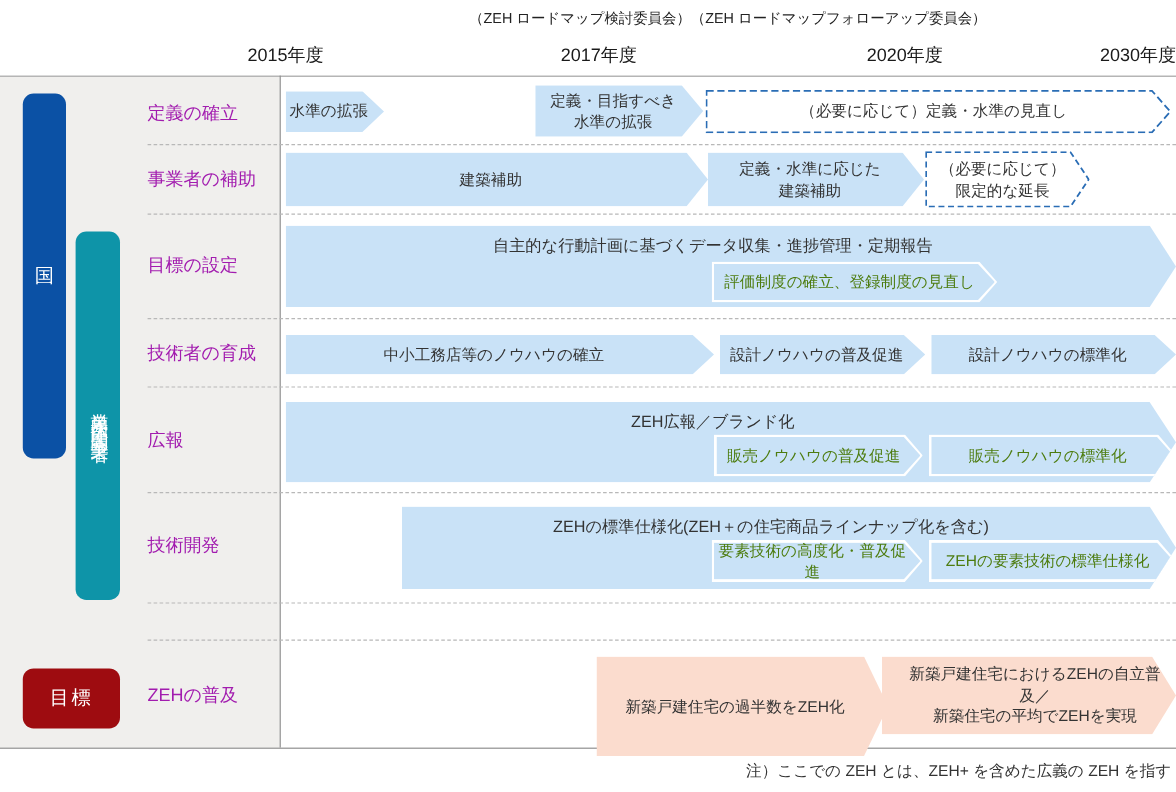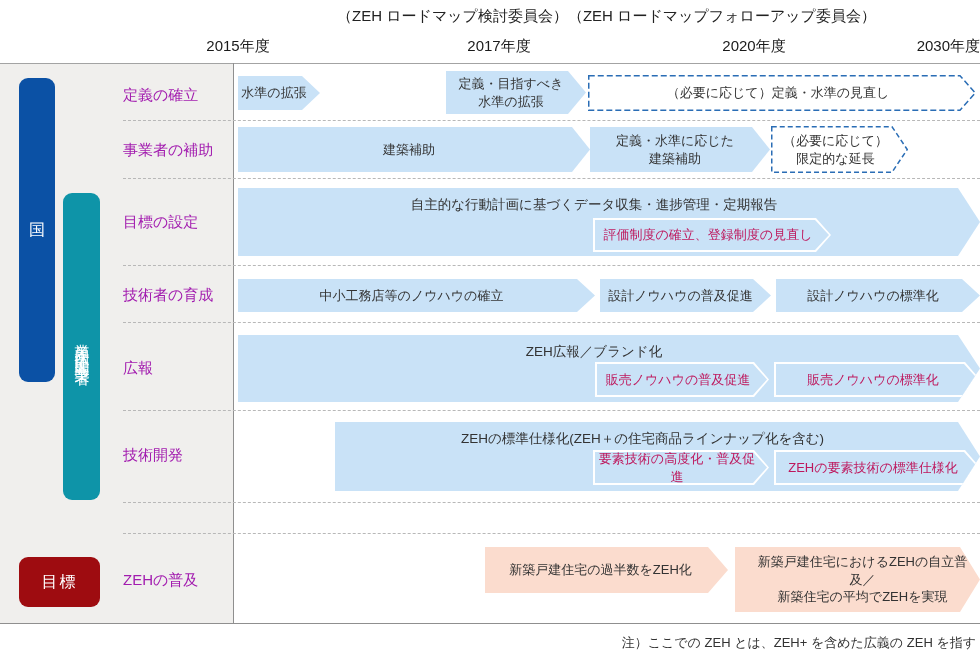--- a/index.html
+++ b/index.html
@@ -1,21 +1,21 @@
 <!DOCTYPE html>
 <html><head>
 <meta charset="utf-8">
 <style>
   html,body{margin:0;padding:0;background:#fff;}
   body{width:980px;height:660px;position:relative;overflow:hidden;
        font-family:"Liberation Sans","DejaVu Sans",sans-serif;color:#333;}
   .stage{position:absolute;inset:0;}
   .abs{position:absolute;}
   
-  .committee{top:7px;left:233px;width:747px;text-align:center;font-size:15px;color:#222;}
+  .committee{top:7px;left:233px;width:747px;text-align:center;font-size:12px;color:#222;}
   .year{top:37px;font-size:15px;color:#1a1a1a;}
   .y2015{left:196px;width:84px;text-align:center;}
   .y2017{left:457px;width:84px;text-align:center;}
   .y2020{left:712px;width:84px;text-align:center;}
   .y2030{left:896px;width:84px;text-align:right;}
   
   .panel{left:0;top:64px;width:233px;height:559px;background:#f0efed;}
   .hline{left:0;width:980px;height:0;border-top:1px solid #a3a3a3;}
   .hline.top{top:63px;}
   .hline.bottom{top:623px;border-top-color:#8f8f8f;}
@@ -33,21 +33,21 @@
   .arrow{background:#c9e2f7;display:flex;align-items:center;justify-content:center;
          font-size:13px;text-align:center;color:#333;
          clip-path:polygon(0 0,calc(100% - 18px) 0,100% 50%,calc(100% - 18px) 100%,0 100%);
          padding-right:10px;box-sizing:border-box;}
   .bigbar{background:#c9e2f7;
          clip-path:polygon(0 0,calc(100% - 22px) 0,100% 50%,calc(100% - 22px) 100%,0 100%);}
   .bigtitle{position:absolute;top:8px;left:0;right:30px;text-align:center;font-size:13.5px;color:#333;}
   .wa{position:absolute;background:#fff;
       clip-path:polygon(0 0,calc(100% - 15px) 0,100% 50%,calc(100% - 15px) 100%,0 100%);}
   .wa .in{position:absolute;inset:2px;background:#c9e2f7;display:flex;align-items:center;justify-content:center;
-      font-size:13px;color:#be185d;text-align:center;padding-right:8px;box-sizing:border-box;
+      font-size:13px;color:#4d7c0f;text-align:center;padding-right:8px;box-sizing:border-box;
       clip-path:polygon(0 0,calc(100% - 14px) 0,100% 50%,calc(100% - 14px) 100%,0 100%);}
   .parrow{background:#fbdcce;display:flex;align-items:center;justify-content:center;
          font-size:13px;color:#333;text-align:center;
          clip-path:polygon(0 0,calc(100% - 20px) 0,100% 50%,calc(100% - 20px) 100%,0 100%);
          padding-right:12px;box-sizing:border-box;}
   .dashedwrap{position:absolute;}
   .dashedwrap svg{position:absolute;inset:0;width:100%;height:100%;}
   .dashedwrap .overlay{position:absolute;inset:0;display:flex;align-items:center;justify-content:center;
          font-size:13px;color:#333;text-align:center;padding-right:8px;box-sizing:border-box;}
   .ml{white-space:pre-line;line-height:1.35;}
@@ -153,21 +153,21 @@
   <div class="abs bigbar" style="left:335px;top:422px;width:645px;height:69px;">
     <div class="bigtitle">ZEHの標準仕様化(ZEH＋の住宅商品ラインナップ化を含む)</div>
     <div class="wa" style="left:258px;top:28px;width:176px;height:35px;">
       <div class="in">要素技術の高度化・普及促進</div>
     </div>
     <div class="wa" style="left:439px;top:28px;width:206px;height:35px;">
       <div class="in">ZEHの要素技術の標準仕様化</div>
     </div>
   </div>
 
-  <div class="abs parrow" style="left:485px;top:547px;width:243px;height:46px;">
+  <div class="abs parrow" style="left:497px;top:547px;width:243px;height:83px;">
     <span>新築戸建住宅の過半数をZEH化</span>
   </div>
   <div class="abs parrow" style="left:735px;top:547px;width:245px;height:65px;padding-left:22px;">
     <span class="ml">新築戸建住宅におけるZEHの自立普及／
 新築住宅の平均でZEHを実現</span>
   </div>
 
   <div class="abs note">注）ここでの ZEH とは、ZEH+ を含めた広義の ZEH を指す</div>
 
 </div>

